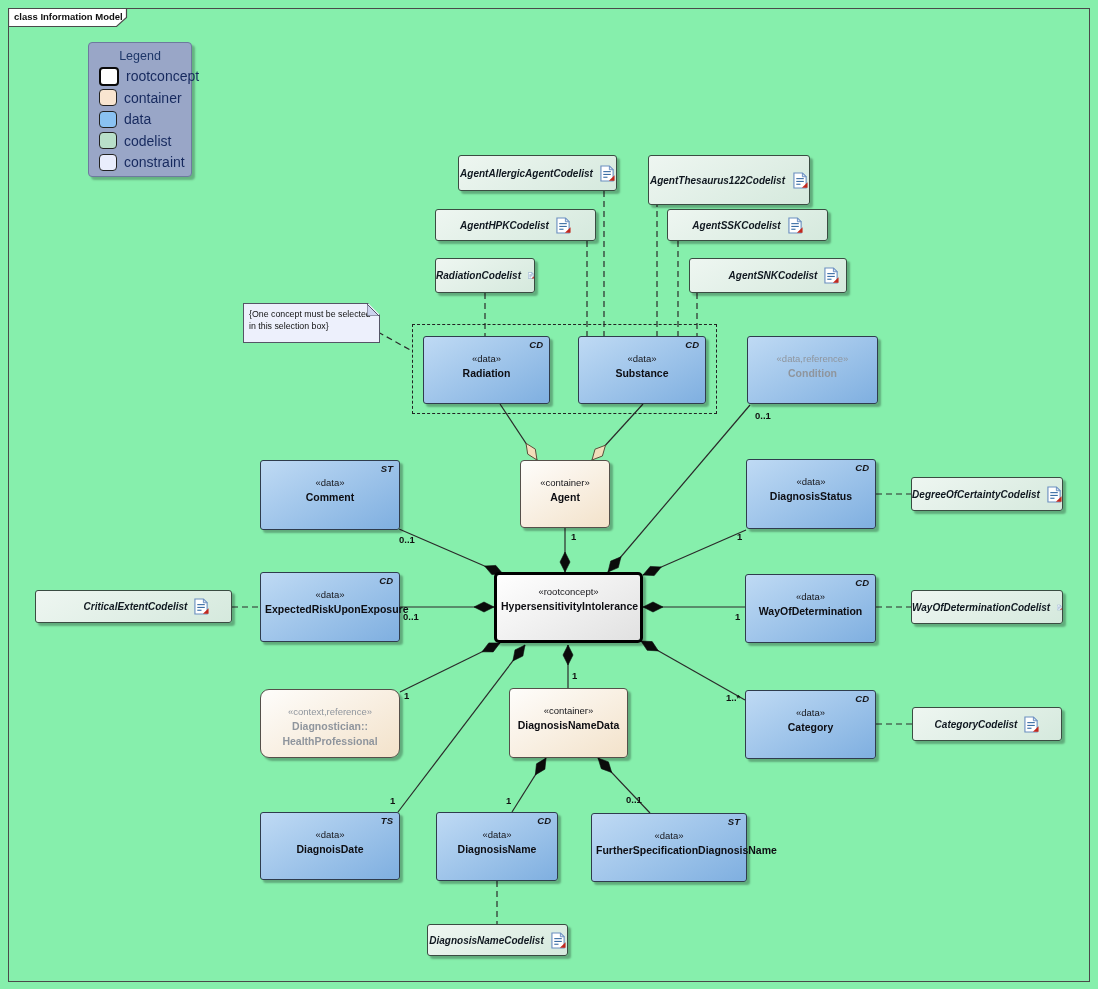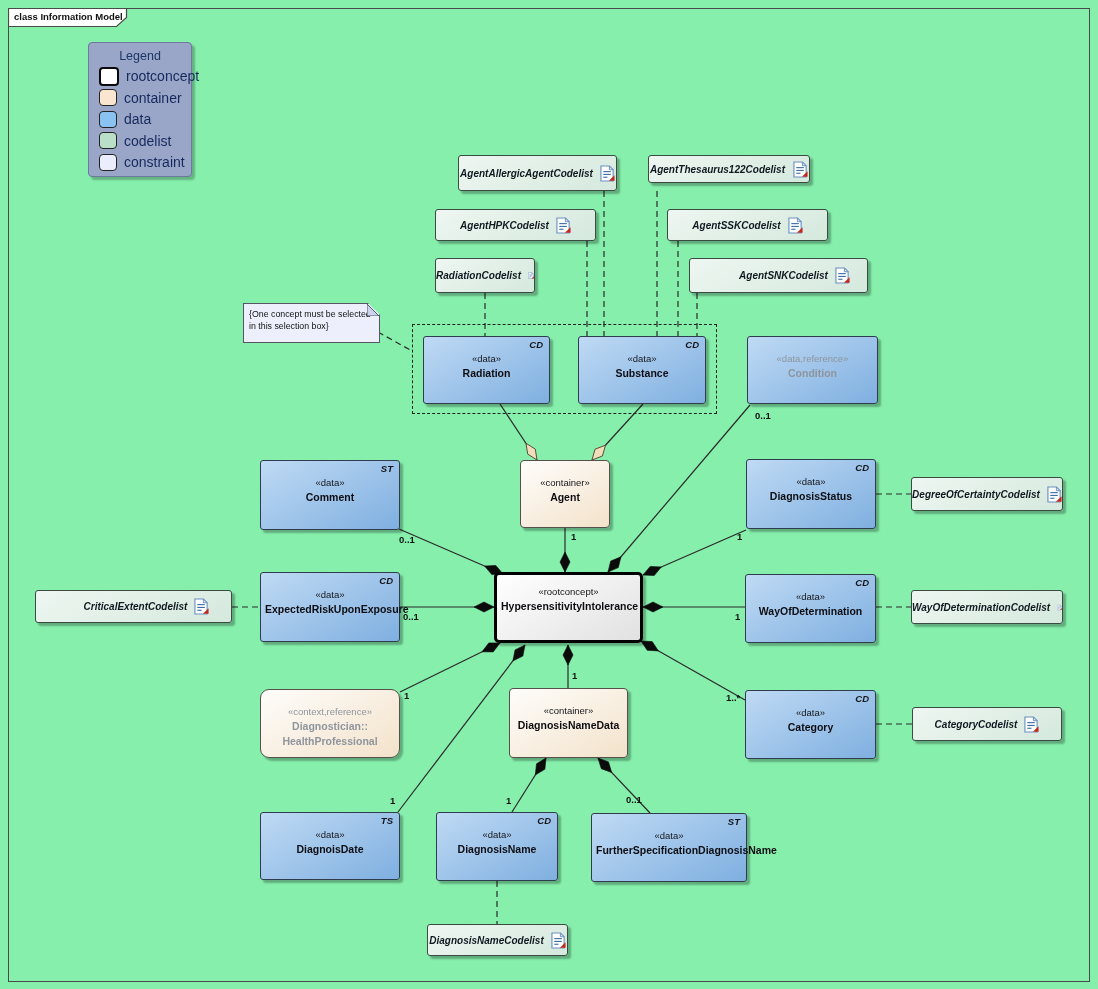--- a/index.html
+++ b/index.html
@@ -138,21 +138,21 @@
     <span class="cl-label">AgentAllergicAgentCodelist</span>
     <svg width="15" height="17" viewBox="0 0 16 18">
         <path d="M1,1 h9 l4,4 v12 h-13 z" fill="#fff" stroke="#6b8fc0" stroke-width="1.2"></path>
         <path d="M10,1 l4,4 h-4 z" fill="#d7e4f2" stroke="#6b8fc0"></path>
         <line x1="3.5" y1="7" x2="11.5" y2="7" stroke="#3b6ea5" stroke-width="1.2"></line>
         <line x1="3.5" y1="10" x2="11.5" y2="10" stroke="#3b6ea5" stroke-width="1.2"></line>
         <line x1="3.5" y1="13" x2="8" y2="13" stroke="#3b6ea5" stroke-width="1.2"></line>
         <polygon points="9.5,16.8 15.5,16.8 15.5,10.8" fill="#c2281e"></polygon>
       </svg>
   </div>
-  <div class="box codelist" style="left:648px;top:155px;width:162px;height:28px;gap:8px;">
+  <div class="box codelist" style="left:648px;top:155px;width:162px;height:50px;gap:8px;">
     <span class="cl-label">AgentThesaurus122Codelist</span>
     <svg width="15" height="17" viewBox="0 0 16 18">
         <path d="M1,1 h9 l4,4 v12 h-13 z" fill="#fff" stroke="#6b8fc0" stroke-width="1.2"></path>
         <path d="M10,1 l4,4 h-4 z" fill="#d7e4f2" stroke="#6b8fc0"></path>
         <line x1="3.5" y1="7" x2="11.5" y2="7" stroke="#3b6ea5" stroke-width="1.2"></line>
         <line x1="3.5" y1="10" x2="11.5" y2="10" stroke="#3b6ea5" stroke-width="1.2"></line>
         <line x1="3.5" y1="13" x2="8" y2="13" stroke="#3b6ea5" stroke-width="1.2"></line>
         <polygon points="9.5,16.8 15.5,16.8 15.5,10.8" fill="#c2281e"></polygon>
       </svg>
   </div>
@@ -182,21 +182,21 @@
     <span class="cl-label">RadiationCodelist</span>
     <svg width="15" height="17" viewBox="0 0 16 18">
         <path d="M1,1 h9 l4,4 v12 h-13 z" fill="#fff" stroke="#6b8fc0" stroke-width="1.2"></path>
         <path d="M10,1 l4,4 h-4 z" fill="#d7e4f2" stroke="#6b8fc0"></path>
         <line x1="3.5" y1="7" x2="11.5" y2="7" stroke="#3b6ea5" stroke-width="1.2"></line>
         <line x1="3.5" y1="10" x2="11.5" y2="10" stroke="#3b6ea5" stroke-width="1.2"></line>
         <line x1="3.5" y1="13" x2="8" y2="13" stroke="#3b6ea5" stroke-width="1.2"></line>
         <polygon points="9.5,16.8 15.5,16.8 15.5,10.8" fill="#c2281e"></polygon>
       </svg>
   </div>
-  <div class="box codelist" style="left:689px;top:258px;width:179px;height:35px;padding-left:32px;">
+  <div class="box codelist" style="left:689px;top:258px;width:158px;height:35px;padding-left:32px;">
     <span class="cl-label">AgentSNKCodelist</span>
     <svg width="15" height="17" viewBox="0 0 16 18">
         <path d="M1,1 h9 l4,4 v12 h-13 z" fill="#fff" stroke="#6b8fc0" stroke-width="1.2"></path>
         <path d="M10,1 l4,4 h-4 z" fill="#d7e4f2" stroke="#6b8fc0"></path>
         <line x1="3.5" y1="7" x2="11.5" y2="7" stroke="#3b6ea5" stroke-width="1.2"></line>
         <line x1="3.5" y1="10" x2="11.5" y2="10" stroke="#3b6ea5" stroke-width="1.2"></line>
         <line x1="3.5" y1="13" x2="8" y2="13" stroke="#3b6ea5" stroke-width="1.2"></line>
         <polygon points="9.5,16.8 15.5,16.8 15.5,10.8" fill="#c2281e"></polygon>
       </svg>
   </div>

